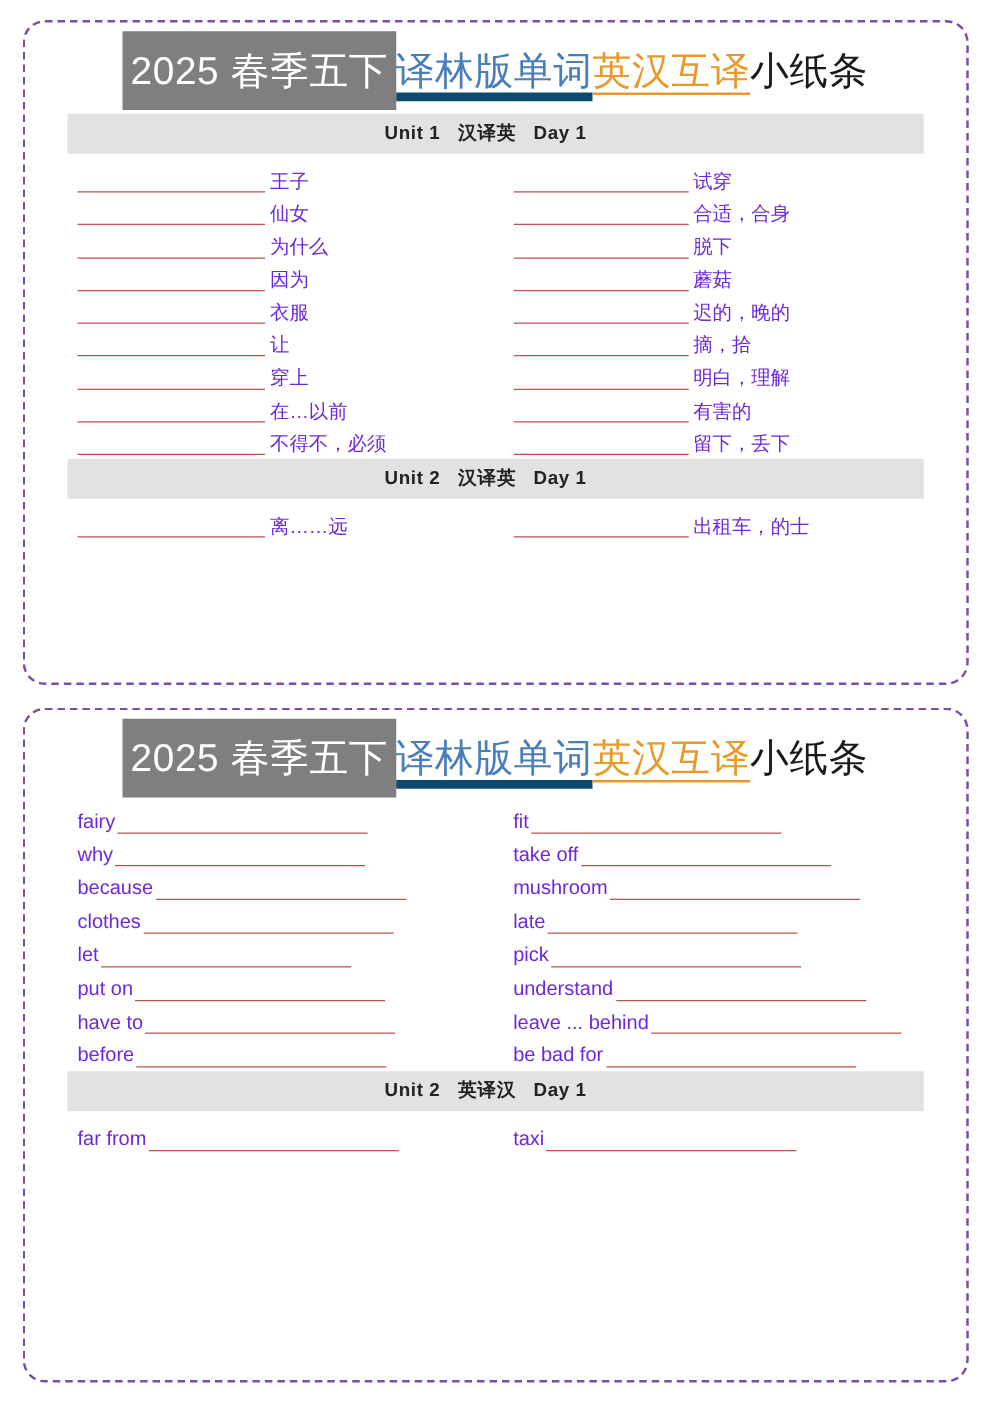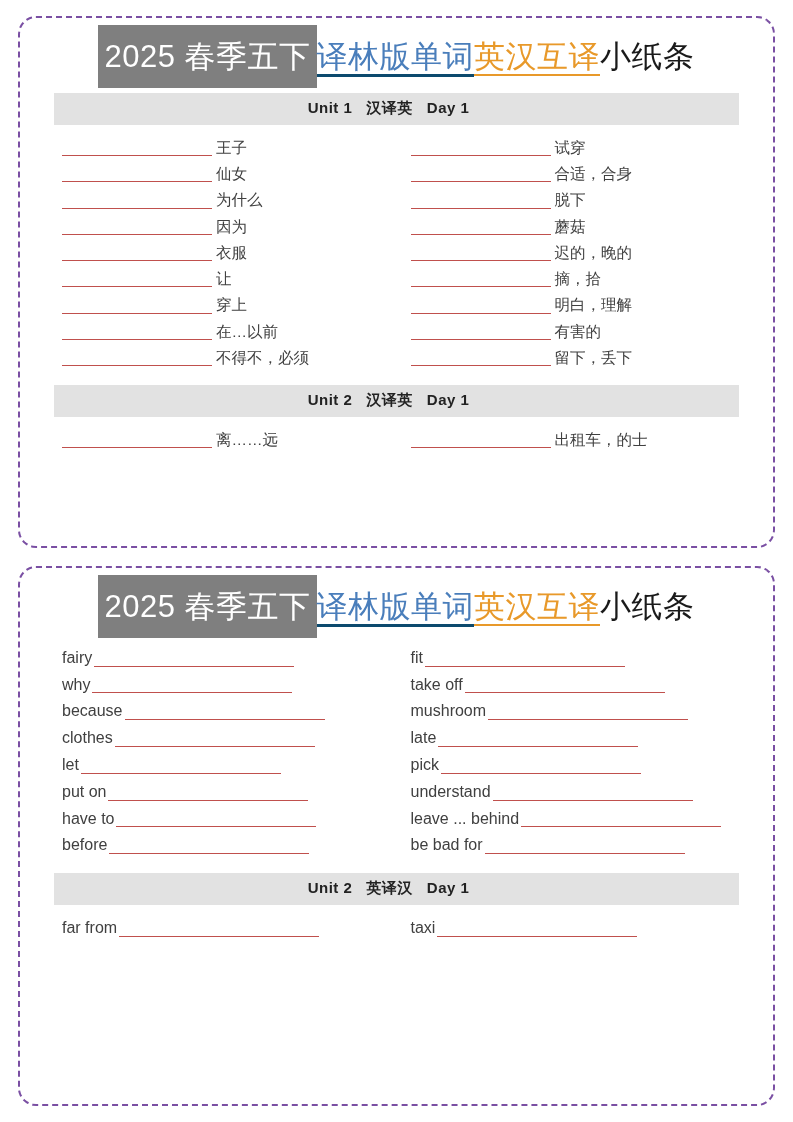--- a/index.html
+++ b/index.html
@@ -36,55 +36,55 @@
     margin: 6px 0 14px 0;
     letter-spacing: 0.5px;
   }
   .t-grey {
     background: #7f7f7f;
     color: #ffffff;
     padding: 14px 6px;
   }
   .t-blue {
     color: #4a7ebb;
-    border-bottom: 3px solid #0c4a6e;
+    border-bottom: 7px solid #0c4a6e;
   }
   .t-orange {
     color: #e8992a;
     border-bottom: 2px solid #e8992a;
   }
   .t-black { color: #1a1a1a; }
 
   
   .sec-head {
     background: #e2e2e2;
     text-align: center;
     font-size: 15px;
     font-weight: bold;
     color: #222;
     padding: 6px 16px 7px 0;
-    margin: 16px 18px 6px 18px;
+    margin: 0 18px 6px 18px;
     letter-spacing: 0.5px;
   }
   .sec-head .gap { display: inline-block; width: 14px; }
 
   
   .rows {
     padding: 2px 12px 0 12px;
   }
   .row {
     display: flex;
     width: 100%;
   }
   .cell {
     width: 50%;
     display: flex;
     align-items: flex-end;
     font-size: 15.5px;
-    color: #404040;
+    color: #6d28d9;
     padding: 7px 14px 3px 14px;
     white-space: nowrap;
   }
   
   .cell.zh .blank {
     flex: 0 0 auto;
     border-bottom: 1px solid #c0504d;
     height: 16px;
   }
   .cell.zh .word {

